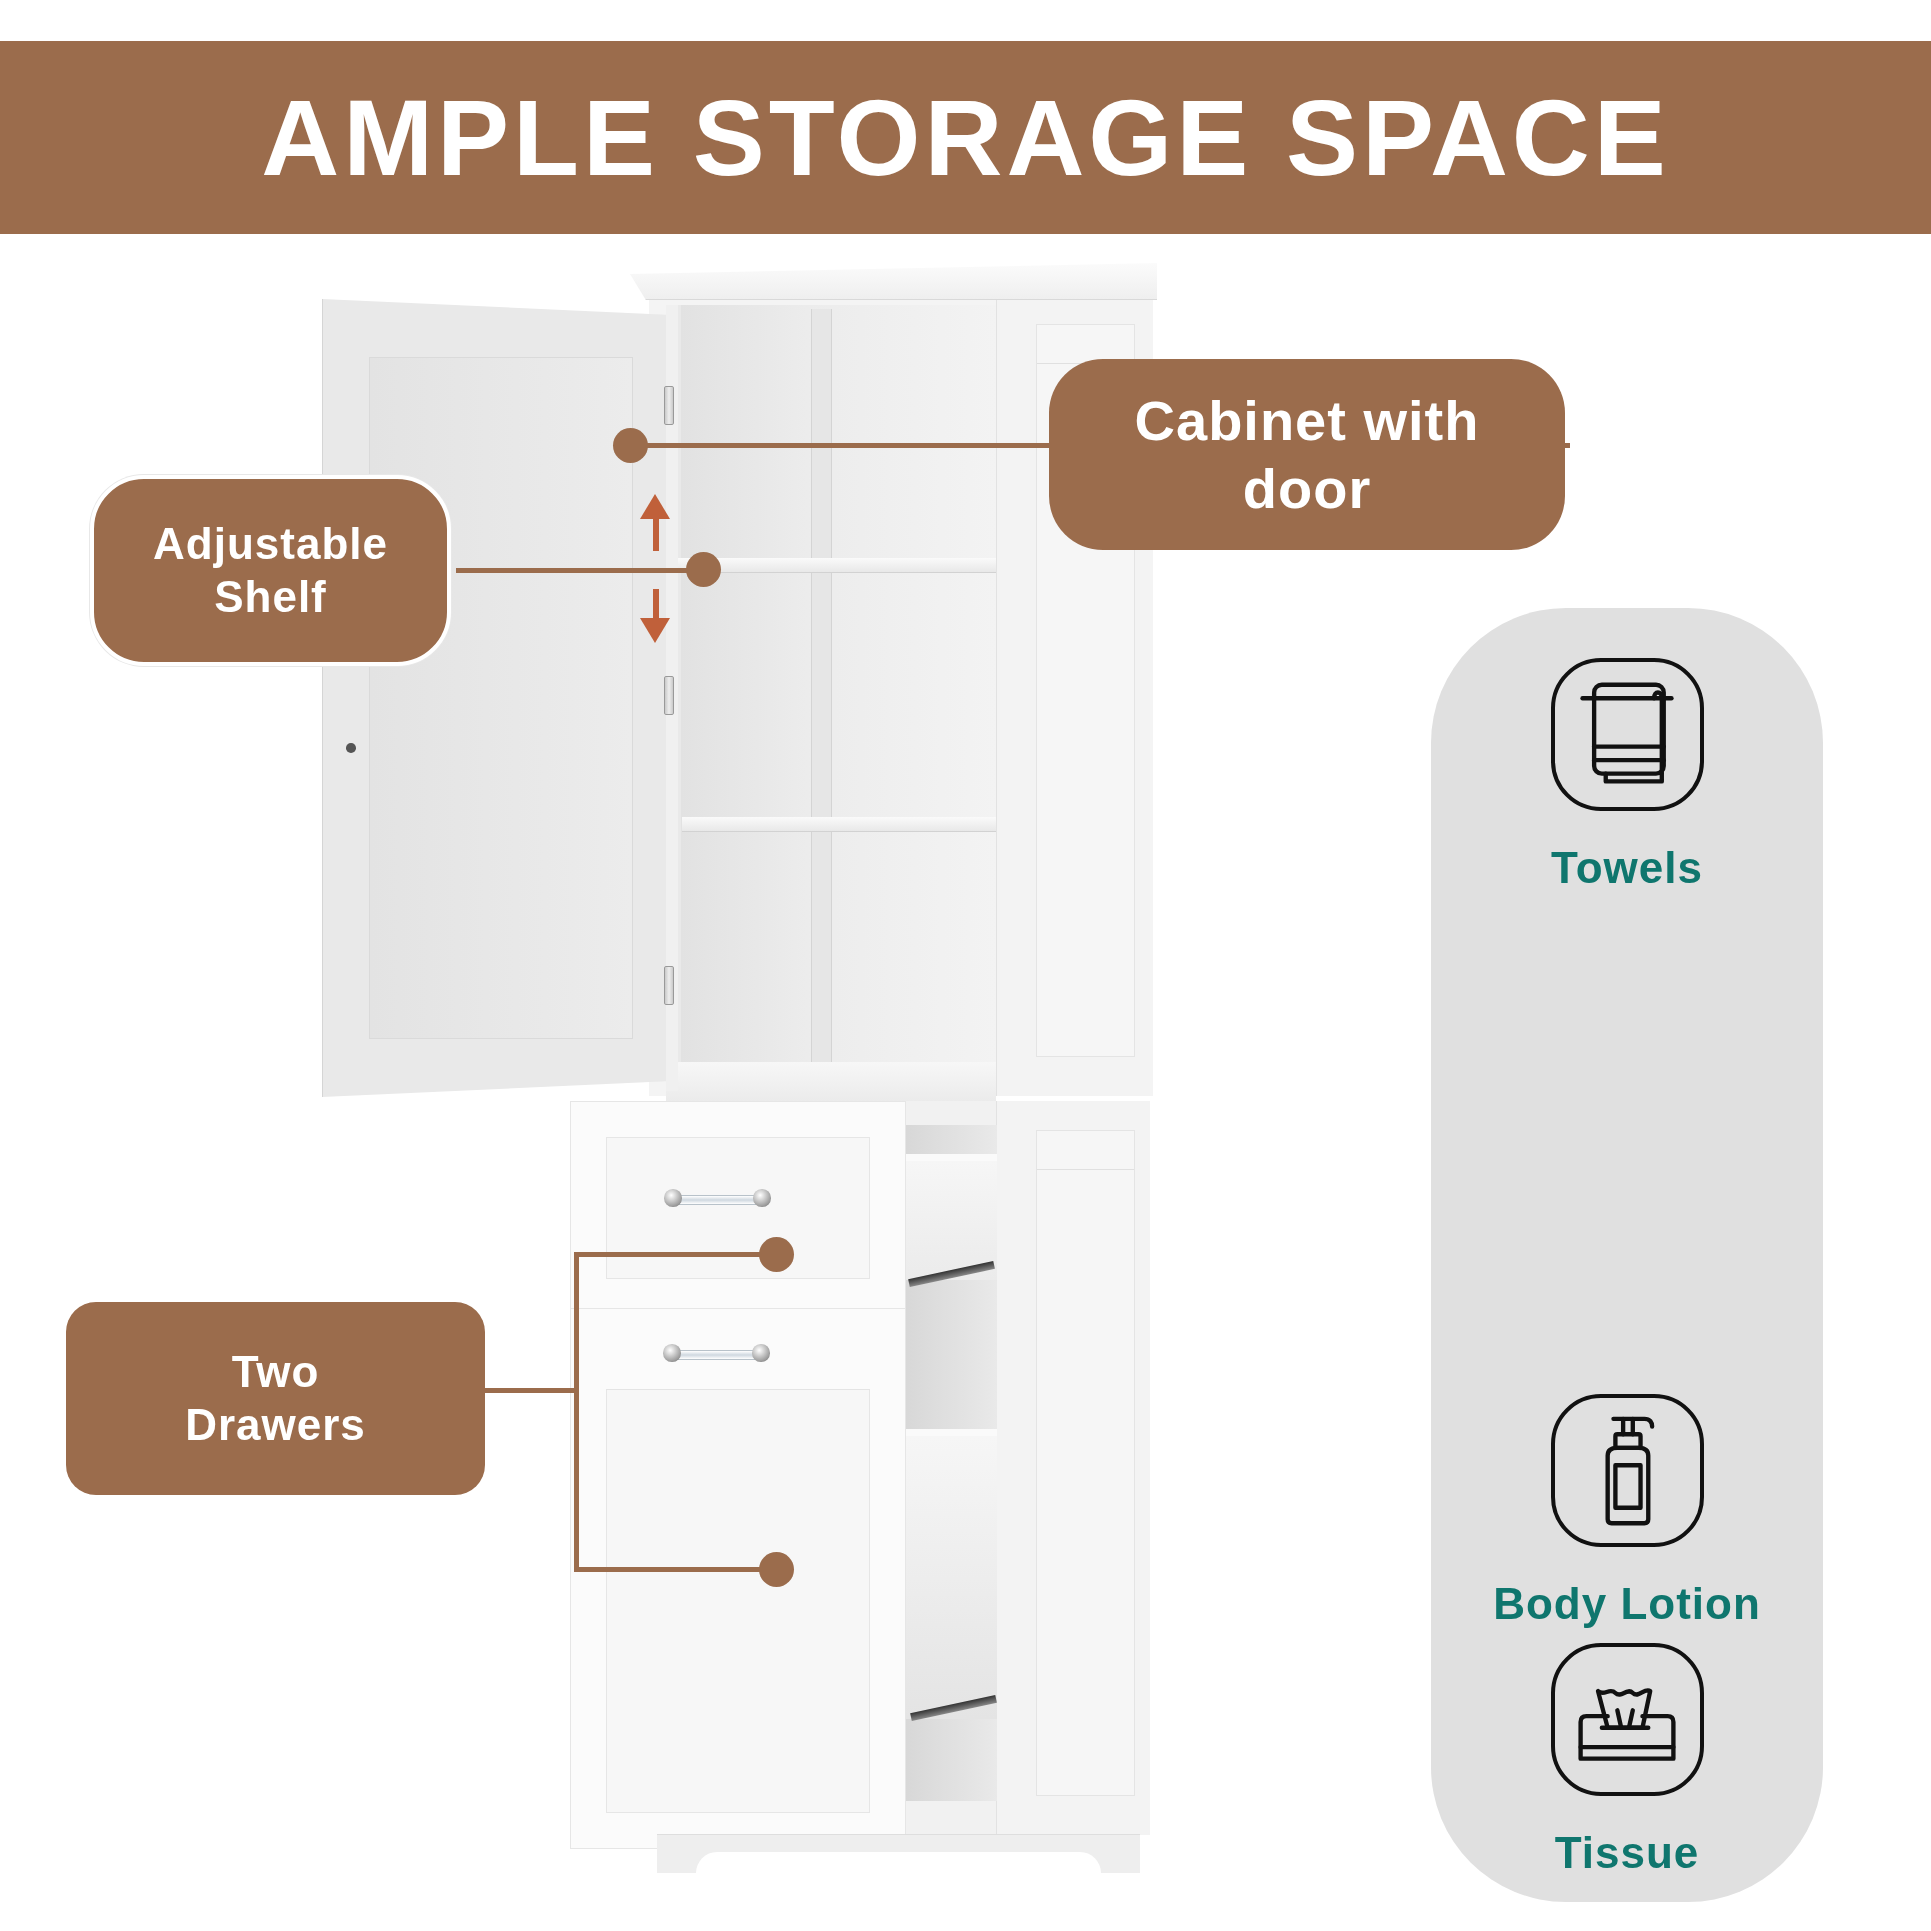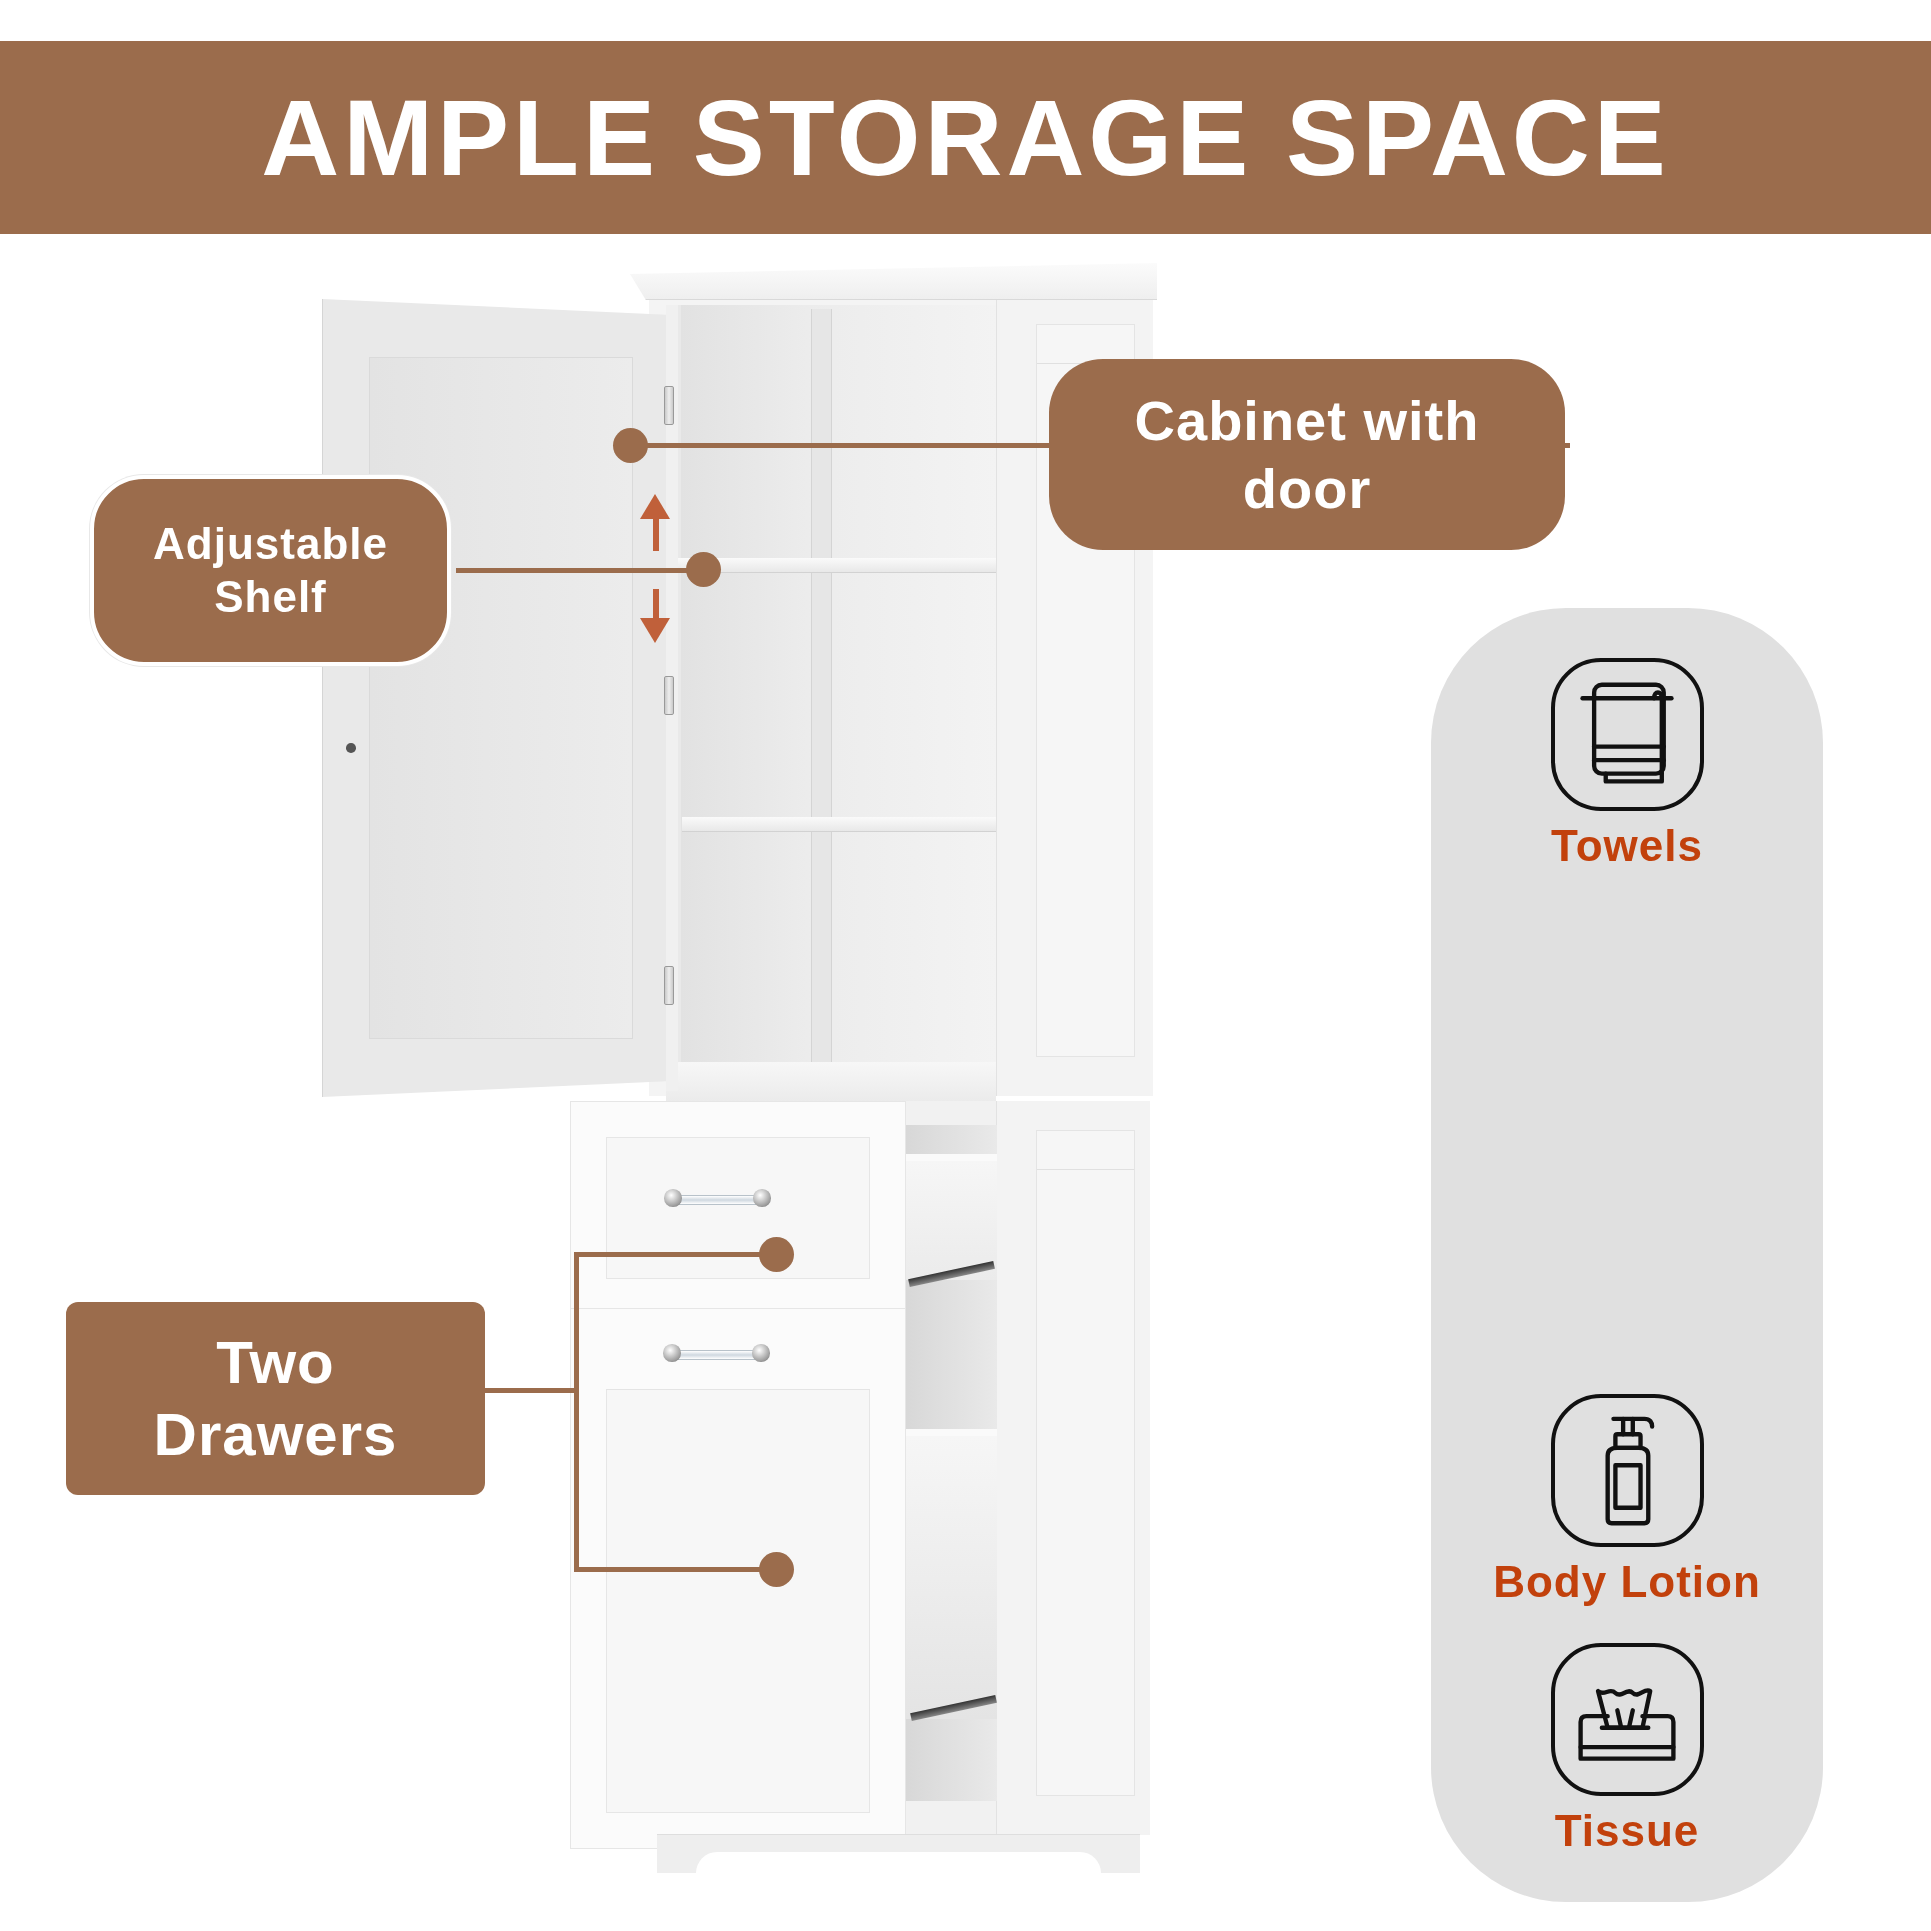--- a/index.html
+++ b/index.html
@@ -106,21 +106,21 @@
 
   .plinth { left: 657px; top: 1834px; width: 483px; height: 39px; background: #eeeeee; border-top: 1.9px solid #dedede; }
   .plinth::after { content: ""; position: absolute; left: 39px; right: 39px; bottom: 0; height: 21px; background: #ffffff; border-radius: 21px 21px 0 0; }
   .badge {
     position: absolute; background: #9B6C4C; color: #ffffff; font-weight: 700;
     display: flex; align-items: center; justify-content: center; text-align: center;
     line-height: 1.2; letter-spacing: 1px;
   }
   .badge-cabinet { left: 1049px; top: 359px; width: 516px; height: 191px; border-radius: 54px; font-size: 56px; }
   .badge-shelf { left: 90px; top: 475px; width: 361px; height: 191px; border-radius: 54px; font-size: 44px; border: 4.8px solid #ffffff; box-shadow: 0 0 0 1px #e8e8e8; }
-  .badge-drawers { left: 66px; top: 1302px; width: 419px; height: 193px; border-radius: 12px; font-size: 60px; }
+  .badge-drawers { left: 66px; top: 1302px; width: 419px; height: 193px; border-radius: 30px; font-size: 44px; }
 
   .line { position: absolute; background: #9B6C4C; }
   .dot { position: absolute; width: 35px; height: 35px; border-radius: 50%; background: #9B6C4C; }
 
   .arrow { position: absolute; width: 0; height: 0; }
   .arrow-up { left: 640px; top: 494px; border-left: 15.4px solid transparent; border-right: 15.4px solid transparent; border-bottom: 25px solid #C0603A; }
   .arrow-up-stem { left: 653px; top: 518px; width: 5.8px; height: 33px; background: #C0603A; }
   .arrow-down { left: 640px; top: 618px; border-left: 15.4px solid transparent; border-right: 15.4px solid transparent; border-top: 25px solid #C0603A; }
   .arrow-down-stem { left: 653px; top: 589px; width: 5.8px; height: 31px; background: #C0603A; }
 
@@ -130,21 +130,21 @@
     background: #E0E0E0; border-radius: 135px;
   }
   .item {
     position: absolute; left: 0; width: 392px; display: flex; flex-direction: column; align-items: center;
   }
   .item-icon {
     width: 153px; height: 153px; border: 4.8px solid #111111; border-radius: 50px;
     display: flex; align-items: center; justify-content: center;
   }
   .item-icon svg { width: 116px; height: 116px; }
-  .item-label { margin-top: 10px; font-size: 44px; font-weight: 700; color: #c2410c; letter-spacing: 1px; white-space: nowrap; }
+  .item-label { margin-top: 32px; font-size: 44px; font-weight: 700; color: #0f766e; letter-spacing: 1px; white-space: nowrap; }
 </style>
 </head>
 <body>
 
 <div class="banner">
   <div class="banner-title">AMPLE STORAGE SPACE</div>
 </div>
 
 <div>
   <div class="cab upper-body"></div>

